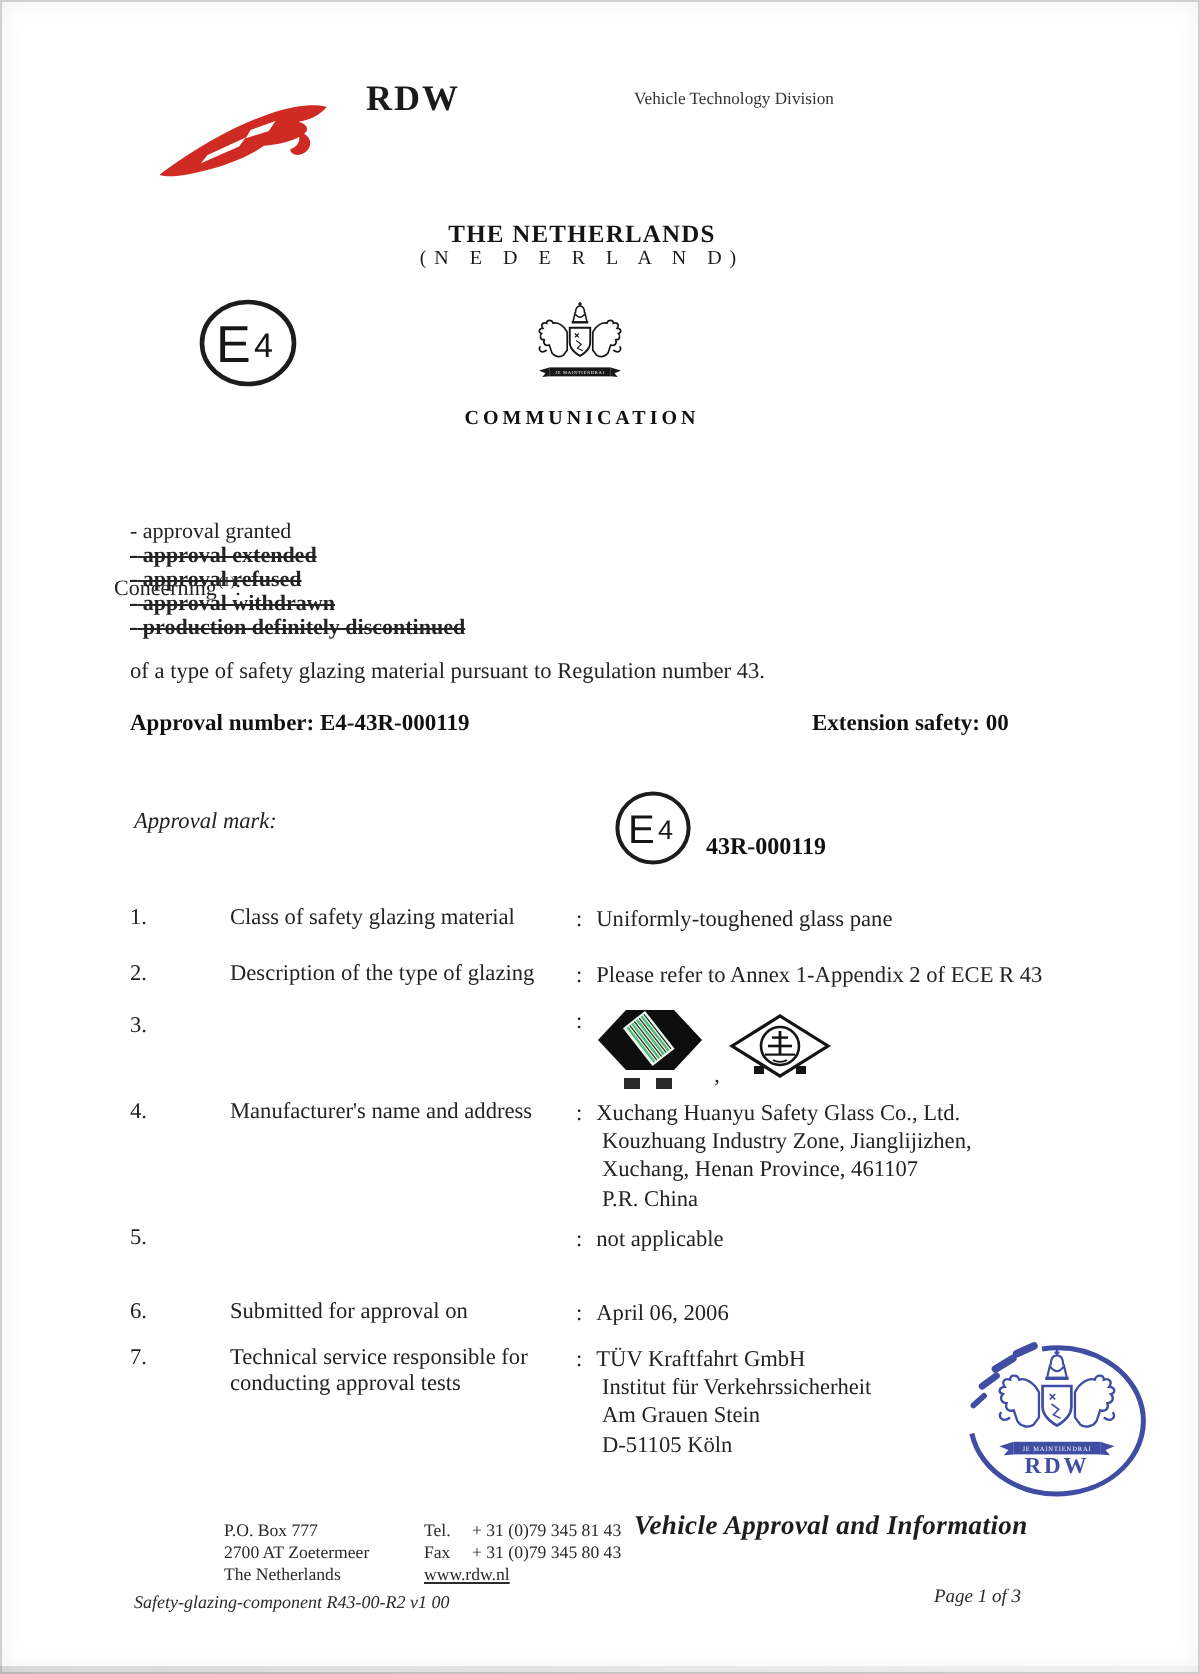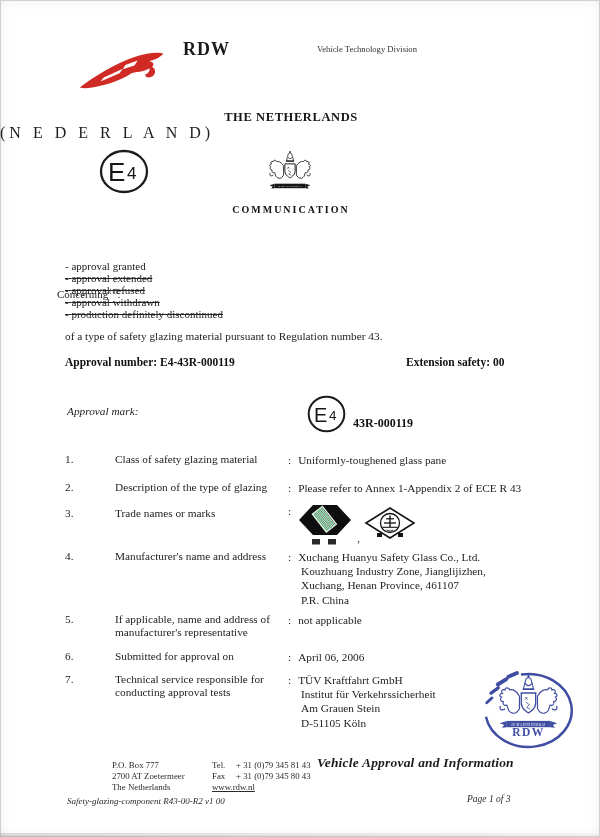--- a/index.html
+++ b/index.html
@@ -8,30 +8,30 @@
     font-family:"Liberation Serif",serif;color:#242424;overflow:hidden;
     box-shadow:inset 0 0 0 1px #cfcfcf, inset 0 0 14px rgba(0,0,0,.07);
   }
   .abs{position:absolute;}
   
   .logo-swoosh{left:72px;top:46px;width:100px;height:48px;}
   .rdw-word{left:183px;top:39px;font-size:18px;font-weight:bold;letter-spacing:1px;color:#1b1b1b;}
   .division{left:317px;top:44px;font-size:8.6px;color:#333;}
   
   .country{left:0;top:110px;width:582px;text-align:center;font-weight:bold;font-size:12.5px;letter-spacing:.6px;color:#151515;}
-  .country-native{left:0;top:124px;width:582px;text-align:left;font-size:16px;letter-spacing:4px;color:#1d1d1d;}
+  .country-native{left:0;top:124px;width:582px;text-align:center;font-size:10px;letter-spacing:4px;color:#1d1d1d;}
   .e4-big{left:99px;top:149px;width:50px;height:45px;}
   .arms-black{left:258px;top:146px;width:64px;height:53px;color:#161616;}
   .communication{left:0;top:204px;width:582px;text-align:center;font-weight:bold;font-size:10px;letter-spacing:2px;color:#111;}
   
   .concerning{left:57px;top:243px;font-size:11px;color:#232323;margin-top:44px;}
   .concerning sup{font-size:7px;margin-left:1px;}
   .c-list{left:65px;top:261px;font-size:11px;line-height:11.9px;color:#232323;}
   .c-list .li{display:block;white-space:nowrap;}
-  .struck{text-decoration:line-through;text-decoration-thickness:1px;}
+  .struck{text-decoration:line-through;text-decoration-thickness:1px;font-weight:bold;}
   .subject{left:65px;top:330px;font-size:11.3px;color:#232323;}
   
   .appr-num{left:65px;top:356px;font-size:11.5px;font-weight:bold;color:#111;}
   .ext-num{left:406px;top:356px;font-size:11.5px;font-weight:bold;color:#111;}
   .mark-label{left:67px;top:405px;font-size:11.3px;font-style:italic;color:#222;}
   .e4-small{left:307px;top:395px;width:39px;height:38px;}
   .mark-number{left:353px;top:416px;font-size:12px;font-weight:bold;color:#111;}
   
   .item-num{position:absolute;left:65px;font-size:11.3px;color:#232323;}
   .item-label{position:absolute;left:115px;width:186px;font-size:11.3px;line-height:13.4px;color:#232323;}
@@ -140,21 +140,20 @@
 
   <div class="item-num r1">1.</div>
   <div class="item-label r1">Class of safety glazing material</div>
   <div class="item-val r1"><span class="colon">:</span><span>Uniformly-toughened glass pane</span></div>
 
   <div class="item-num r2">2.</div>
   <div class="item-label r2">Description of the type of glazing</div>
   <div class="item-val r2"><span class="colon">:</span><span>Please refer to Annex 1-Appendix 2 of ECE R 43</span></div>
 
   <div class="item-num r3">3.</div>
-  <div class="item-label r3">Trade names or marks</div>
   <div class="abs logos">
     <span class="colon2">:</span>
     <svg class="tm-hex" viewBox="0 0 56 45">
       <polygon points="2,17 16,2 40,2 54,17 40,32 16,32" fill="#0e0e0e"></polygon>
       <g transform="rotate(-38 28 17)">
         <rect x="21" y="4" width="14" height="24" fill="#edf8ef"></rect>
         <g stroke="#57b87a" stroke-width="1.2">
             <path d="M23 5 V27 M26 5 V27 M29 5 V27 M32 5 V27"></path>
           </g>
         <g stroke="#17301f" stroke-width=".6">
@@ -183,24 +182,20 @@
   <div class="item-num r4">4.</div>
   <div class="item-label r4">Manufacturer's name and address</div>
   <div class="item-val r4">
     <div><span class="colon">:</span><span>Xuchang Huanyu Safety Glass Co., Ltd.</span></div>
     <div class="cont">Kouzhuang Industry Zone, Jianglijizhen,</div>
     <div class="cont">Xuchang, Henan Province, 461107</div>
     <div class="cont">P.R. China</div>
   </div>
 
   <div class="item-num r5">5.</div>
-  <div class="item-label r5">
-    <div>If applicable, name and address of</div>
-    <div>manufacturer's representative</div>
-  </div>
   <div class="item-val r5"><span class="colon">:</span><span>not applicable</span></div>
 
   <div class="item-num r6">6.</div>
   <div class="item-label r6">Submitted for approval on</div>
   <div class="item-val r6"><span class="colon">:</span><span>April 06, 2006</span></div>
 
   <div class="item-num r7">7.</div>
   <div class="item-label r7">
     <div>Technical service responsible for</div>
     <div>conducting approval tests</div>

